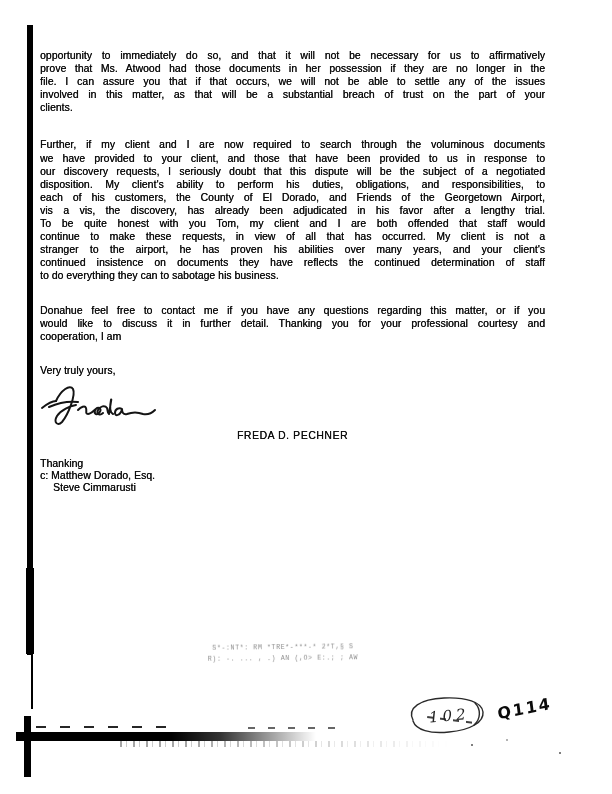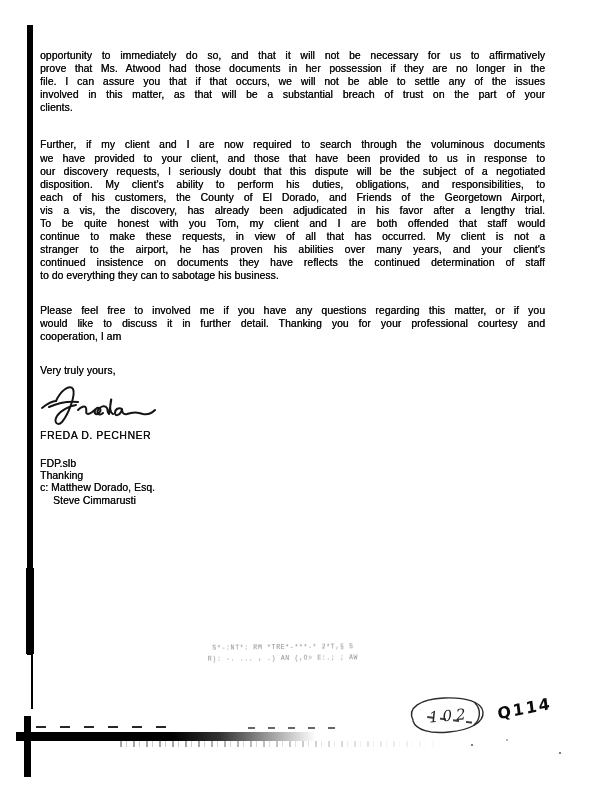--- a/index.html
+++ b/index.html
@@ -35,21 +35,21 @@
   .letter{position:absolute;left:40px;top:27px;width:505px;padding-top:6px;
     font-size:10.4px;line-height:13.1px;letter-spacing:.05px;
     filter:blur(.22px);text-shadow:.25px 0 0 currentColor;margin-top:16px;}
   .paragraph{margin:0 0 24px 0;}
   .paragraph.p2{margin-bottom:21px;}
   .paragraph.p3{margin-bottom:21px;}
   .pline{text-align:justify;text-align-last:justify;}
   .plast{text-align:right;text-align-last:left;}
   .closing{margin:0 0 4px 0;}
   .sig-wrap{height:46px;margin:0 0 2px 0;}
-  .sender{letter-spacing:.6px;margin:0 0 16px 0;}
+  .sender{letter-spacing:.6px;margin:0 0 16px 0;text-align:center;}
   .refblock div{line-height:12.2px;}
   .refblock .indent{padding-left:13px;}
 
   
   .stamp{position:absolute;left:203px;top:642px;width:160px;text-align:center;
     font-size:6.6px;line-height:11px;letter-spacing:.6px;color:#8d8d8d;
     filter:blur(.3px);transform:rotate(-.6deg);font-family:"Liberation Mono", monospace;}
 
   
   .circle-num{position:absolute;left:402px;top:693px;width:88px;height:46px;}
@@ -90,21 +90,21 @@
         <div class="pline">disposition.  My client's ability to perform his duties, obligations, and responsibilities, to</div>
         <div class="pline">each of his customers, the County of El Dorado, and Friends of the Georgetown Airport,</div>
         <div class="pline">vis a vis, the discovery, has already been adjudicated in his favor after a lengthy trial.</div>
         <div class="pline">To be quite honest with you Tom, my client and I are both offended that staff would</div>
         <div class="pline">continue to make these requests, in view of all that has occurred.  My client is not a</div>
         <div class="pline">stranger to the airport, he has proven his abilities over many years, and your client's</div>
         <div class="pline">continued insistence on documents they have reflects the continued determination of staff</div>
         <div class="pline plast">to do everything they can to sabotage his business.</div>
       </div>
     <div class="paragraph p3">
-        <div class="pline">Please feel free to involved me if you have any questions regarding this matter, or if you</div>
+        <div class="pline">Donahue feel free to contact me if you have any questions regarding this matter, or if you</div>
         <div class="pline">would like to discuss it in further detail.  Thanking you for your professional courtesy and</div>
         <div class="pline plast">cooperation, I am</div>
       </div>
 
     <div class="closing">Very truly yours,</div>
 
     <div class="sig-wrap">
       <svg class="sig-svg" width="118" height="46" viewBox="0 0 118 46">
         <g fill="none" stroke="#141414" stroke-width="2" stroke-linecap="round" stroke-linejoin="round">
           <path d="M2 27 C7 23, 12 20, 16 20"></path>
@@ -113,21 +113,20 @@
           <path d="M38 29 C41 26, 45 24, 46 27 C47 30, 45 33, 48 33 C51 33, 54 29, 57 27 C60 26, 62 29, 59 32 C56 35, 53 32, 56 28"></path>
           <path d="M63 32 C60 35, 56 33, 58 29 C60 25, 65 24, 67 27 C68 29, 67 32, 69 33 C70 26, 72 16, 71 19 C70 24, 69 31, 73 33"></path>
           <path d="M82 28 C79 26, 75 28, 75 32 C75 35, 79 35, 81 31 C82 29, 82 28, 82 28 C82 31, 83 34, 87 33 C92 31, 98 31, 103 33 C108 34, 112 32, 115 29"></path>
         </g>
       </svg>
     </div>
 
     <div class="sender">FREDA D. PECHNER</div>
 
     <div class="refblock">
-      <div>FDP.slb</div>
       <div>Thanking</div>
       <div>c: Matthew Dorado, Esq.</div>
       <div class="indent">Steve Cimmarusti</div>
     </div>
   </div>
 
   <div class="stamp">
     <div>S*-:NT*: RM *TRE*-***-* 2*T,§ S</div>
     <div>R): -. ... , .) AN (,O&gt; E:.; ; AW</div>
   </div>

